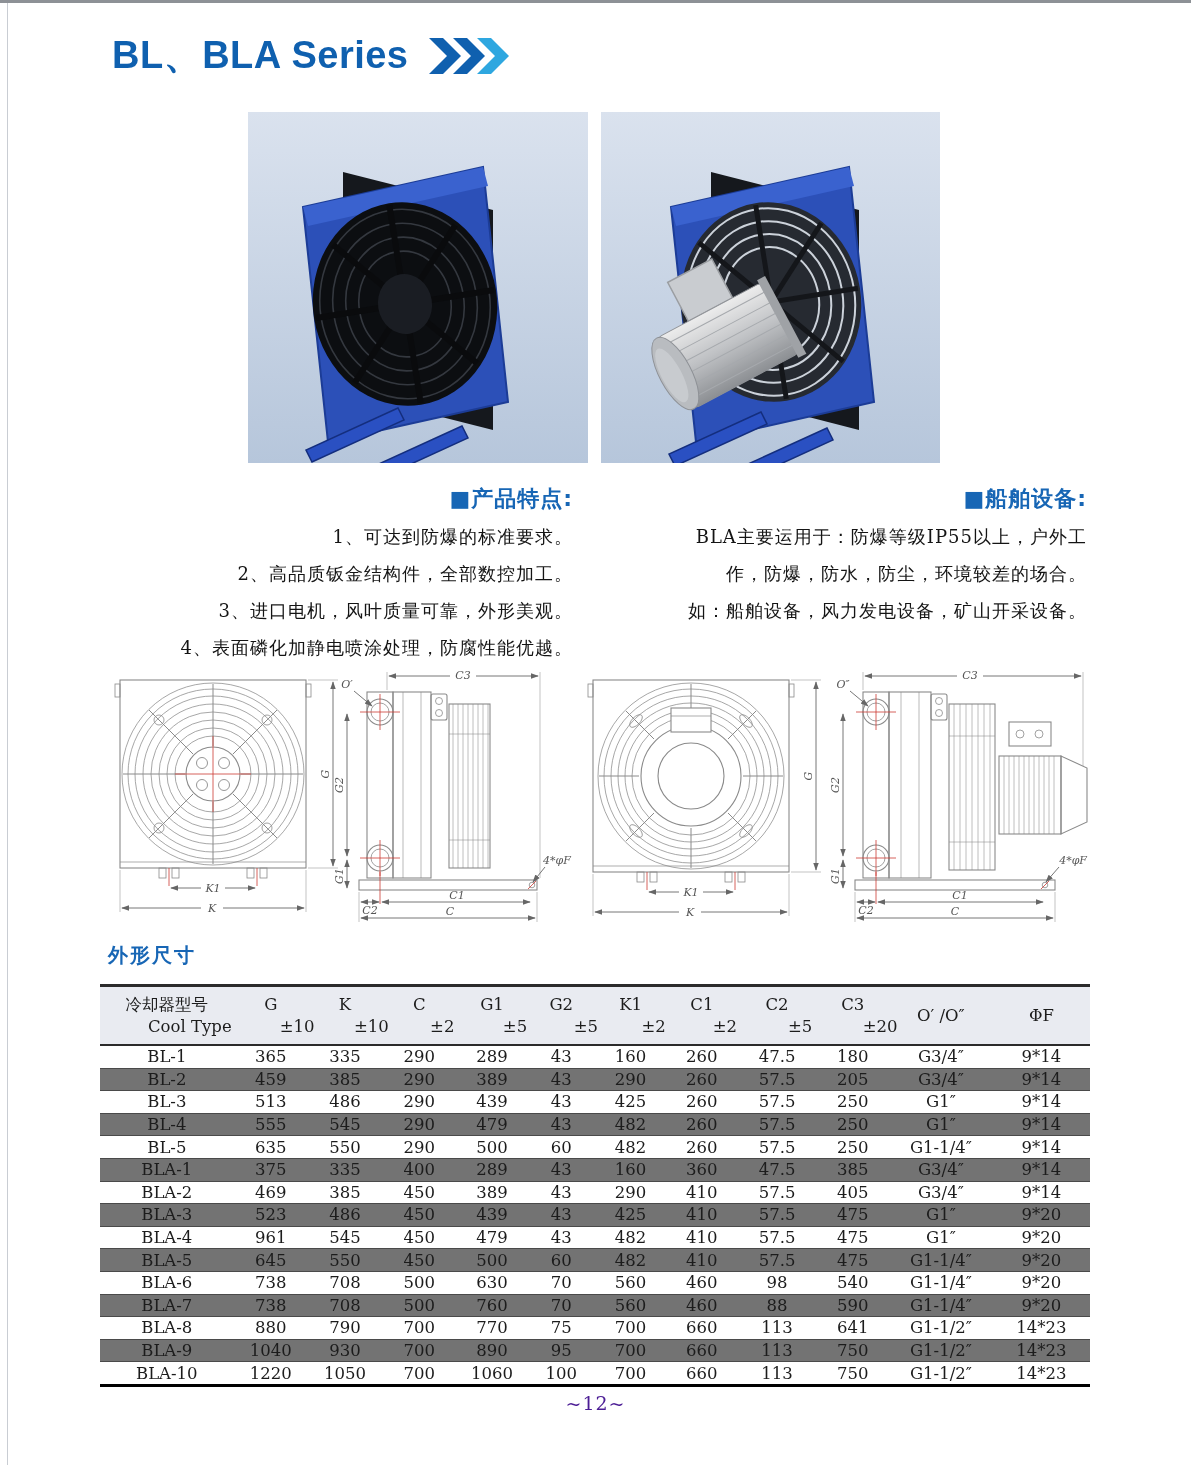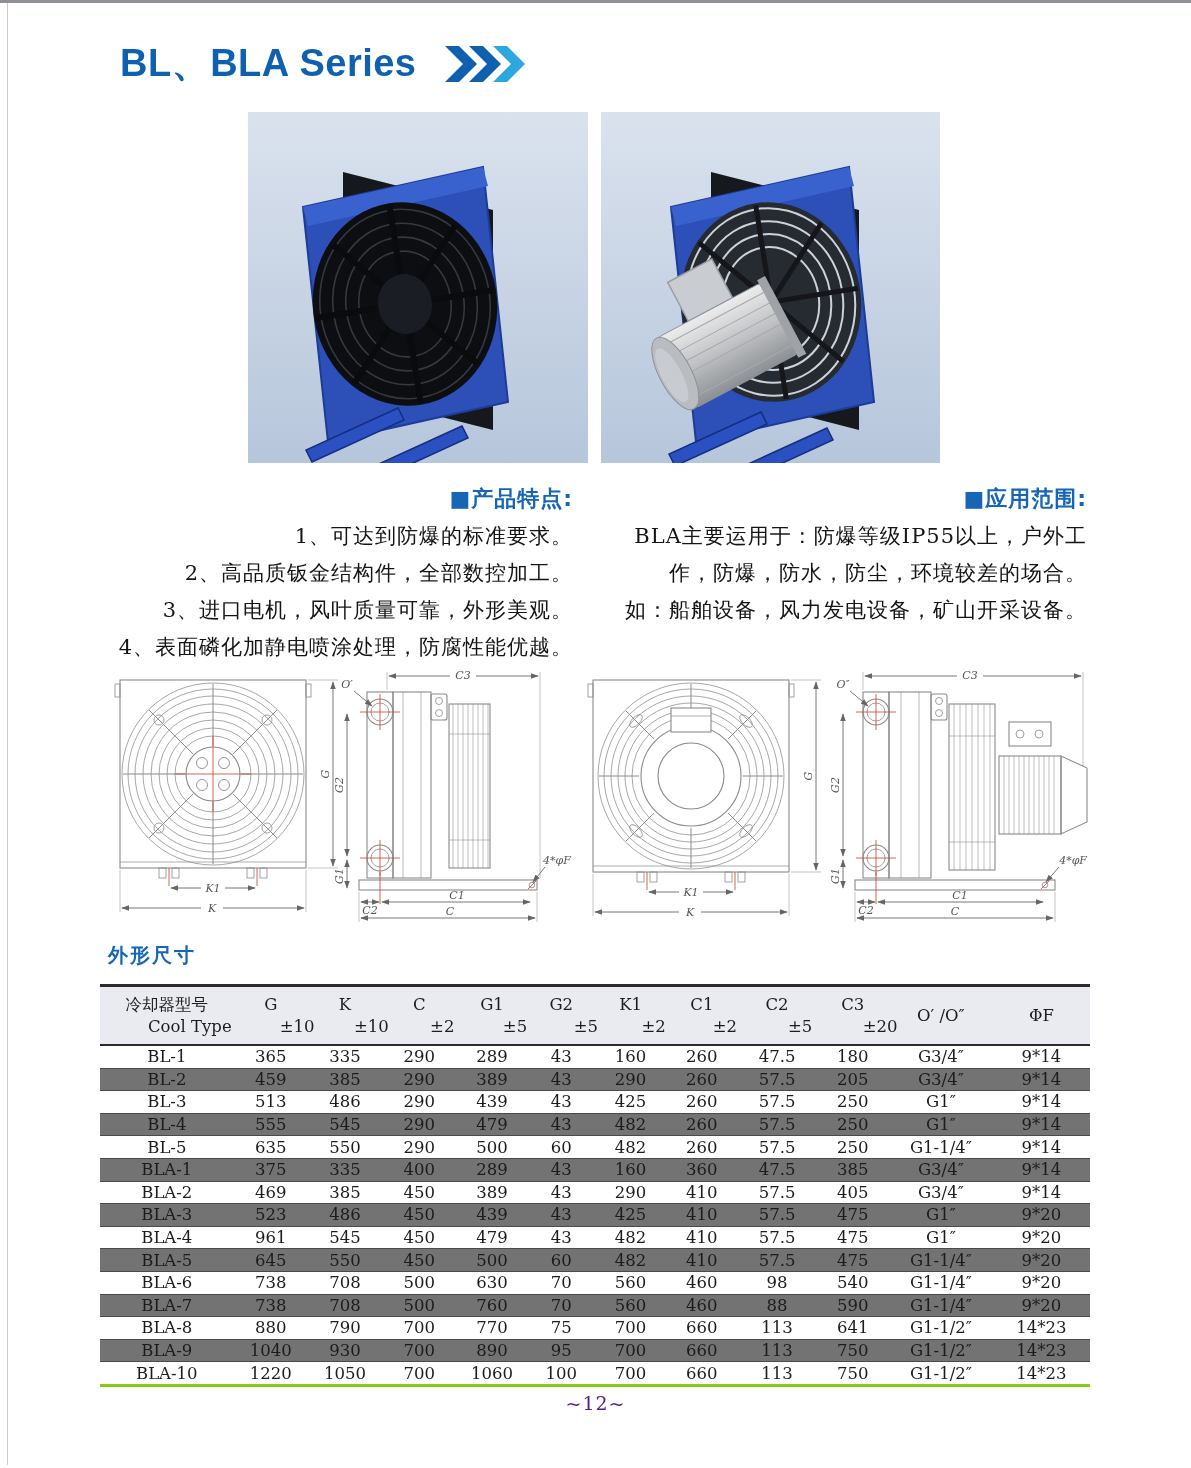--- a/index.html
+++ b/index.html
@@ -3,57 +3,57 @@
 <meta charset="utf-8">
 <style>
   html,body{margin:0;padding:0;background:#ffffff;}
   .page{position:relative;width:1191px;height:1468px;background:#ffffff;overflow:hidden;
         font-family:"DejaVu Serif", serif;}
   .edge-top{position:absolute;left:0;top:0;width:1191px;height:3px;background:#8d9196;}
   .edge-left{position:absolute;left:7px;top:3px;width:1px;height:1462px;background:#c9cdd3;}
 
   
   .title-row{position:absolute;left:108px;top:26px;display:flex;align-items:center;gap:14px;}
-  .title-row h1{margin:12px;font-family:"Liberation Sans", sans-serif;font-weight:bold;
+  .title-row h1{margin:4px;font-family:"Liberation Sans", sans-serif;font-weight:bold;
                 font-size:38px;color:#0f60af;letter-spacing:0.5px;}
   .chevrons{display:block;}
 
   
   .photo{position:absolute;}
   .photo-left{left:248px;top:112px;width:340px;height:351px;}
   .photo-right{left:601px;top:112px;width:339px;height:351px;}
   .photo svg{display:block;}
 
   
   .txtblock{position:absolute;text-align:right;}
   .features{left:108px;top:484px;width:465px;}
   .applications{left:582px;top:484px;width:505px;}
   .blk-heading{font-family:"DejaVu Sans", sans-serif;font-weight:bold;font-size:22px;
                color:#1766b5;line-height:30px;margin-bottom:4px;letter-spacing:1px;}
-  .text-line{font-size:21px;line-height:37px;color:#141414;letter-spacing:1px;}
+  .text-line{font-size:18px;line-height:37px;color:#141414;letter-spacing:1px;}
 
   
   .dwg{position:absolute;}
   .dwg-left{left:95px;top:664px;}
   .dwg-right{left:575px;top:664px;}
   .dwg text{font-family:"DejaVu Serif", serif;font-style:italic;font-size:11px;fill:#555;stroke:none;}
   .dwg .lbl-bg{fill:#ffffff;stroke:none;}
 
   
   .dims-heading{position:absolute;left:108px;top:942px;color:#1766b5;
                 font-family:Liberation Serif, serif;font-weight:bold;font-size:20px;letter-spacing:2px;}
   .tablewrap{position:absolute;left:100px;top:984px;width:990px;}
   table.dims{border-collapse:collapse;width:990px;table-layout:fixed;font-size:16.5px;color:#1c1c1c;}
   table.dims thead th{background:#e9ebf1;font-weight:normal;vertical-align:middle;
                       padding:6px 0 7px 0;border-top:3px solid #2b2b2b;border-bottom:2.5px solid #2b2b2b;}
   .h-top{line-height:23px;}
   .h-bot{line-height:21px;margin-left:46px;}
   table.dims tbody td{text-align:center;height:21.6px;border-bottom:1.6px solid #4a4a4a;padding:0;}
   table.dims tbody tr.alt{background:#737373;}
-  table.dims tbody tr:last-child td{border-bottom:3px solid #84cc16;}
+  table.dims tbody tr:last-child td{border-bottom:3px solid #000000;}
 
   .footer{position:absolute;left:0;top:1392px;width:1191px;text-align:center;
           font-size:19px;color:#4c1d95;letter-spacing:1px;}
 </style>
 </head>
 <body>
 
 <div class="page">
   <div class="edge-top"></div>
   <div class="edge-left"></div>
@@ -156,21 +156,21 @@
     <div class="blk-heading">■产品特点:</div>
     <div>
         <div class="text-line">1、可达到防爆的标准要求。</div>
         <div class="text-line">2、高品质钣金结构件，全部数控加工。</div>
         <div class="text-line">3、进口电机，风叶质量可靠，外形美观。</div>
         <div class="text-line">4、表面磷化加静电喷涂处理，防腐性能优越。</div>
       </div>
   </div>
 
   <div class="txtblock applications">
-    <div class="blk-heading">■应用范围:</div>
+    <div class="blk-heading">■船舶设备:</div>
     <div>
         <div class="text-line">BLA主要运用于：防爆等级IP55以上，户外工</div>
         <div class="text-line">作，防爆，防水，防尘，环境较差的场合。</div>
         <div class="text-line">如：船舶设备，风力发电设备，矿山开采设备。</div>
       </div>
   </div>
 
   <svg class="dwg dwg-left" width="490" height="272" viewBox="0 0 490 272">
     <defs>
       <marker id="arL" viewBox="0 0 10 10" refX="9" refY="5" markerWidth="9" markerHeight="9" orient="auto-start-reverse">

